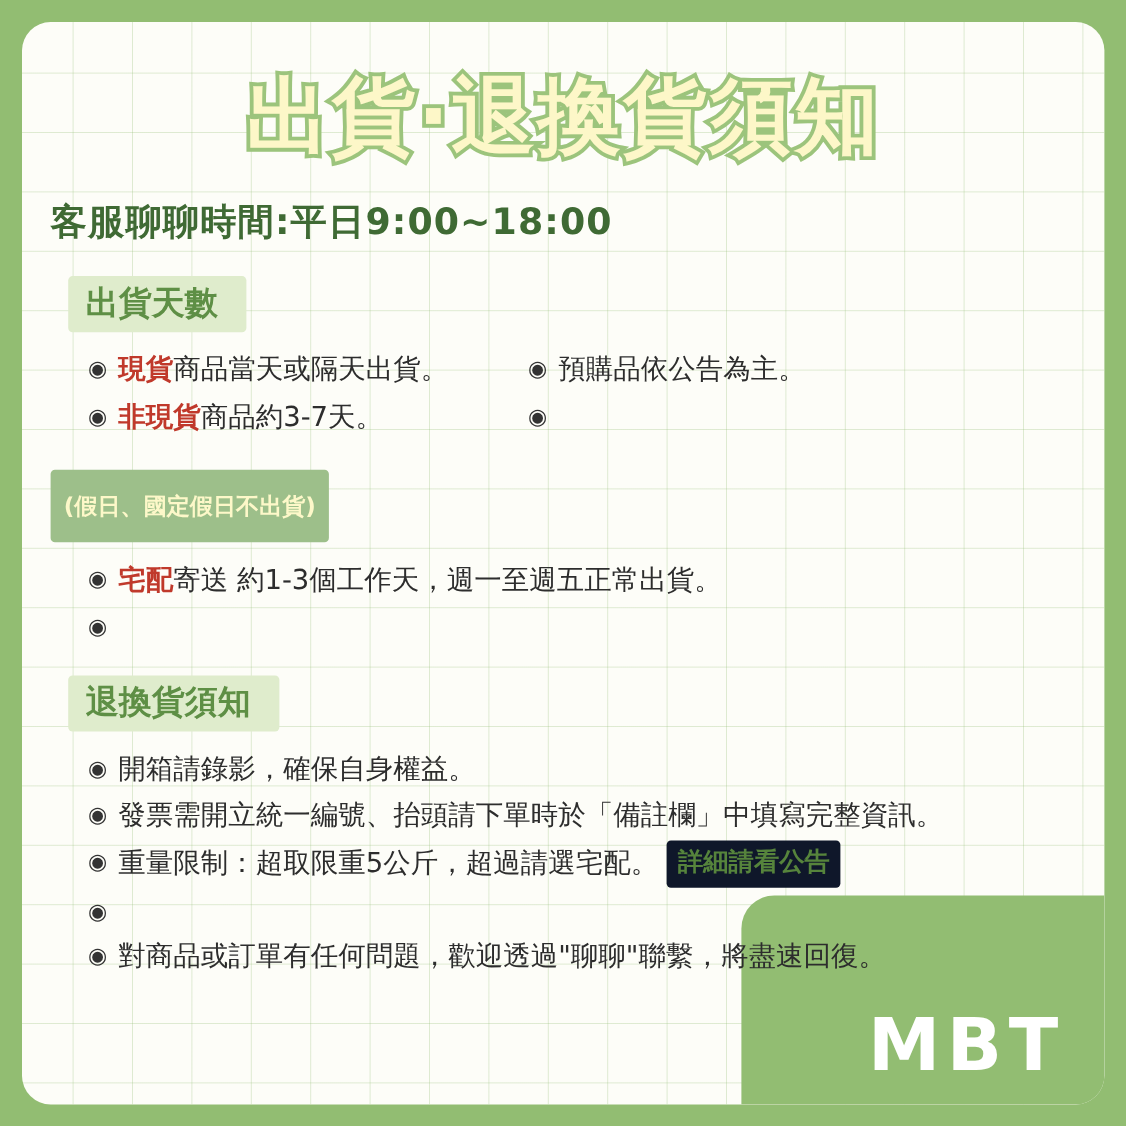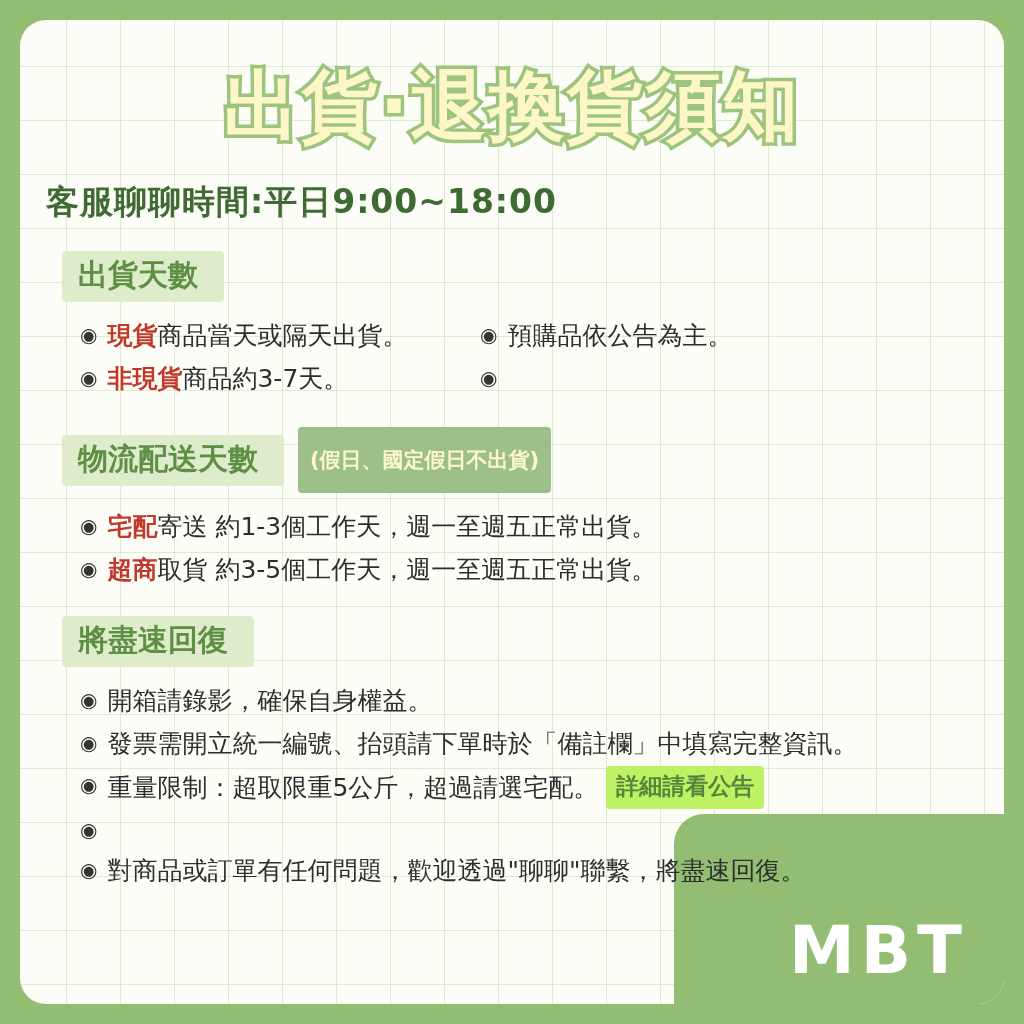--- a/index.html
+++ b/index.html
@@ -150,21 +150,21 @@
     line-height: 1.62;
   }
   .col-a { width: 400px; }
   .col-b { flex: 1; }
 
   .red { color: #c0392b; font-weight: 700; }
   .txt { white-space: nowrap; }
 
   .tag-green {
     display: inline-block;
-    background: #bef264;
+    background: #0f172a;
     color: #56843c;
     font-size: 23px;
     font-weight: 700;
     padding: 2px 10px 4px 10px;
     border-radius: 4px;
     margin-left: 8px;
     vertical-align: 2px;
   }
 </style>
 </head>
@@ -204,37 +204,35 @@
             <span class="dot">◉</span>
             <span class="txt">預購品依公告為主。</span>
           </div>
           <div class="b-row">
             <span class="dot">◉</span>
           </div>
         </div>
       </div>
 
       <div class="head-row">
-        <div class="section-head">物流配送天數</div>
         <div class="head-note">(假日、國定假日不出貨)</div>
       </div>
 
       <div class="bullets">
         <div class="b-row">
           <span class="dot">◉</span>
           <span class="txt"><span class="red">宅配</span><span>寄送 約1-3個工作天，週一至週五正常出貨。</span></span>
         </div>
         <div class="b-row">
           <span class="dot">◉</span>
-          <span class="txt"><span class="red">超商</span><span>取貨 約3-5個工作天，週一至週五正常出貨。</span></span>
         </div>
       </div>
 
       <div class="head-row">
-        <div class="section-head">將盡速回復</div>
+        <div class="section-head">退換貨須知</div>
       </div>
 
       <div class="bullets">
         <div class="b-row">
           <span class="dot">◉</span>
           <span class="txt">開箱請錄影，確保自身權益。</span>
         </div>
         <div class="b-row">
           <span class="dot">◉</span>
           <span class="txt">發票需開立統一編號、抬頭請下單時於「備註欄」中填寫完整資訊。</span>

